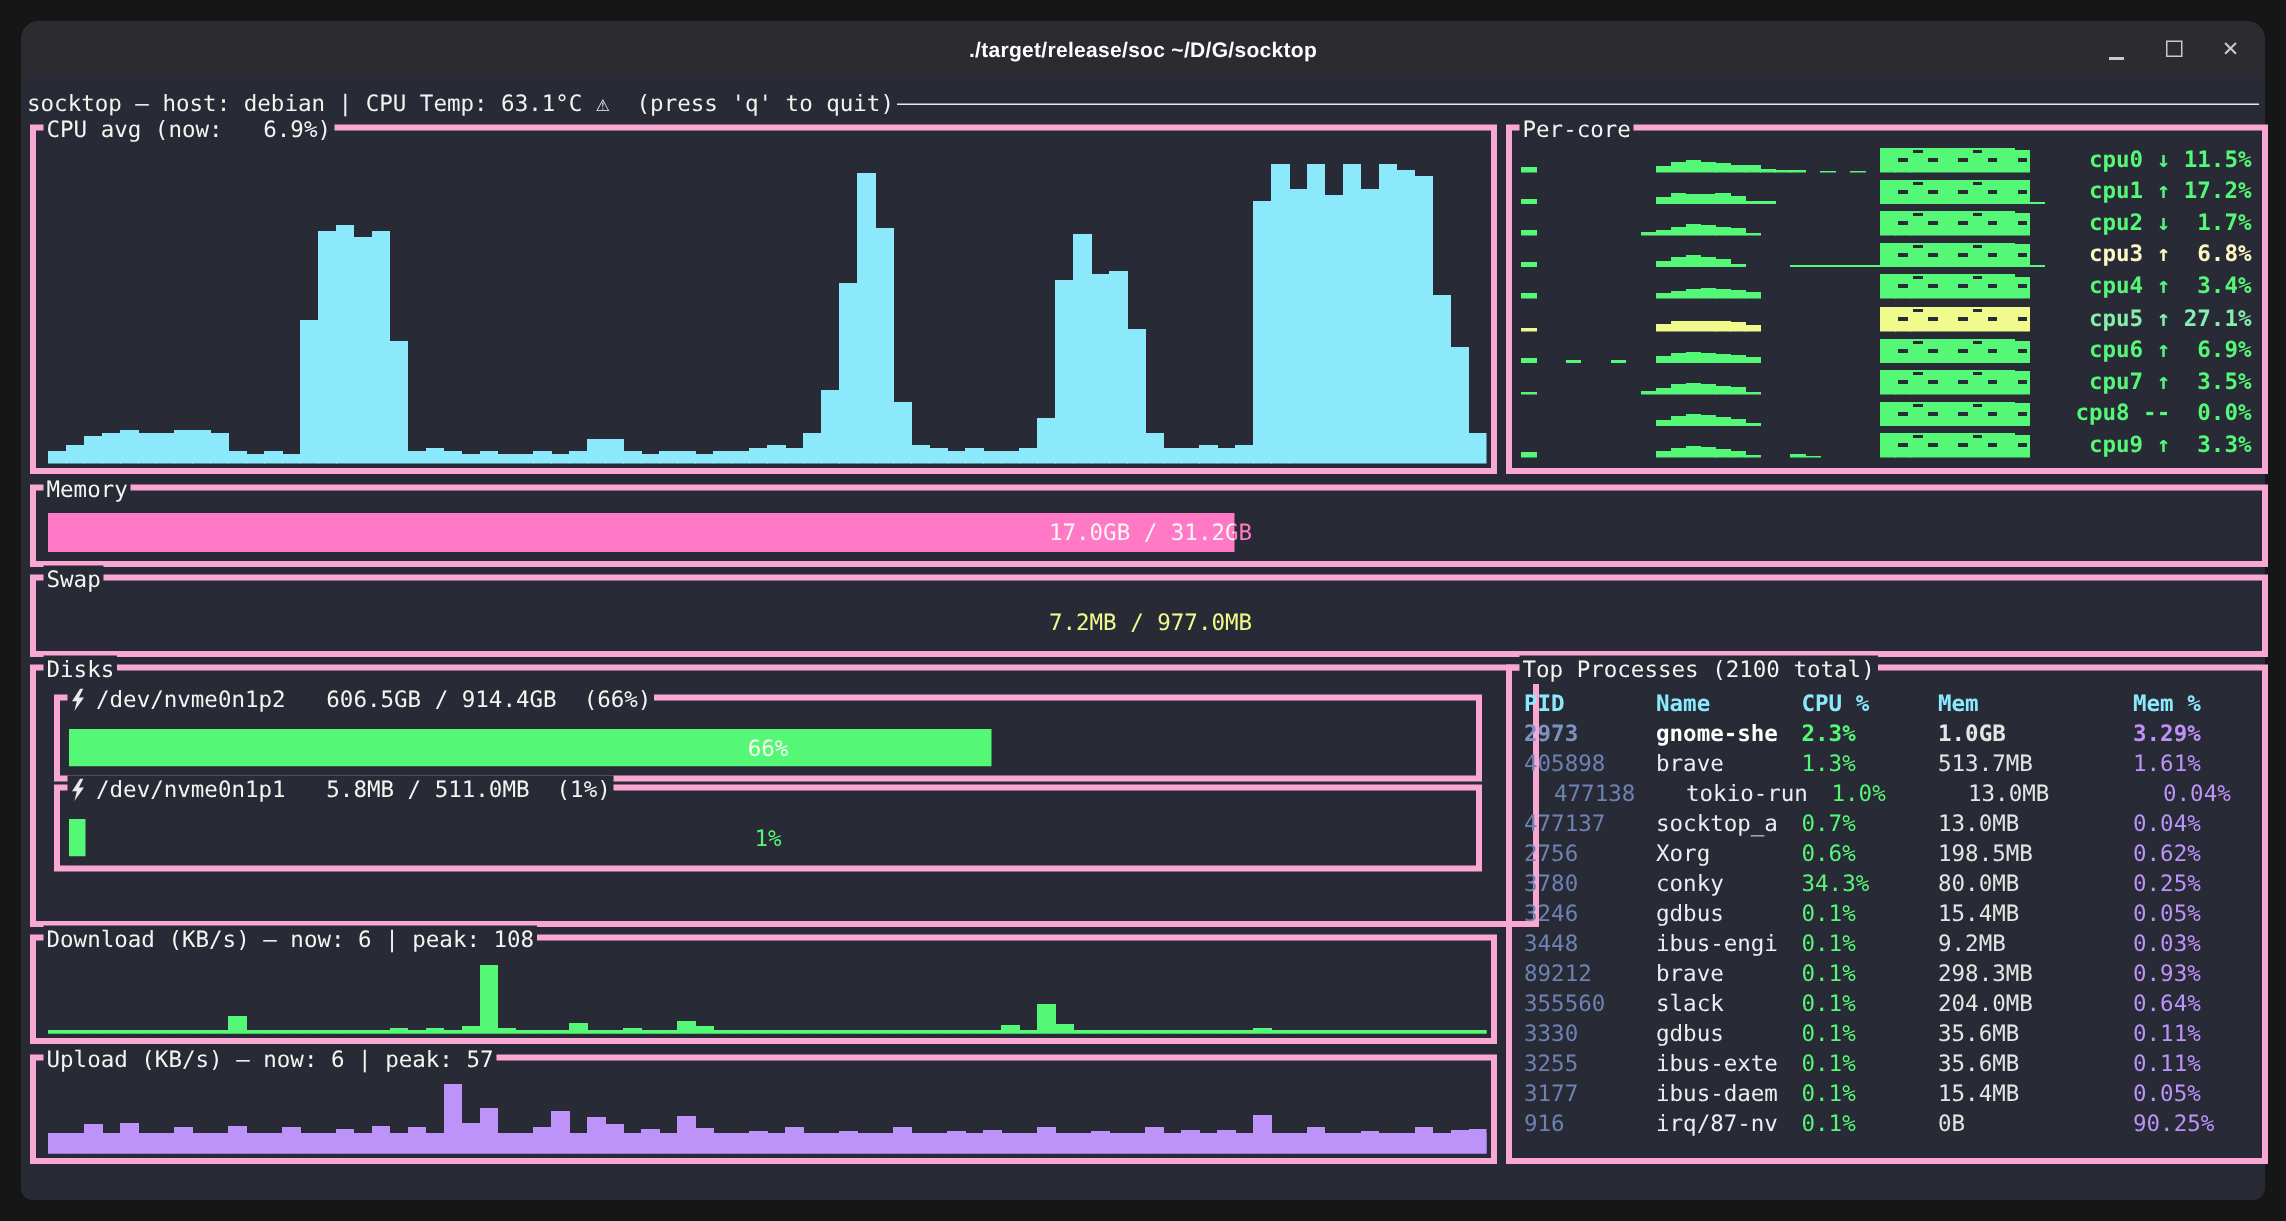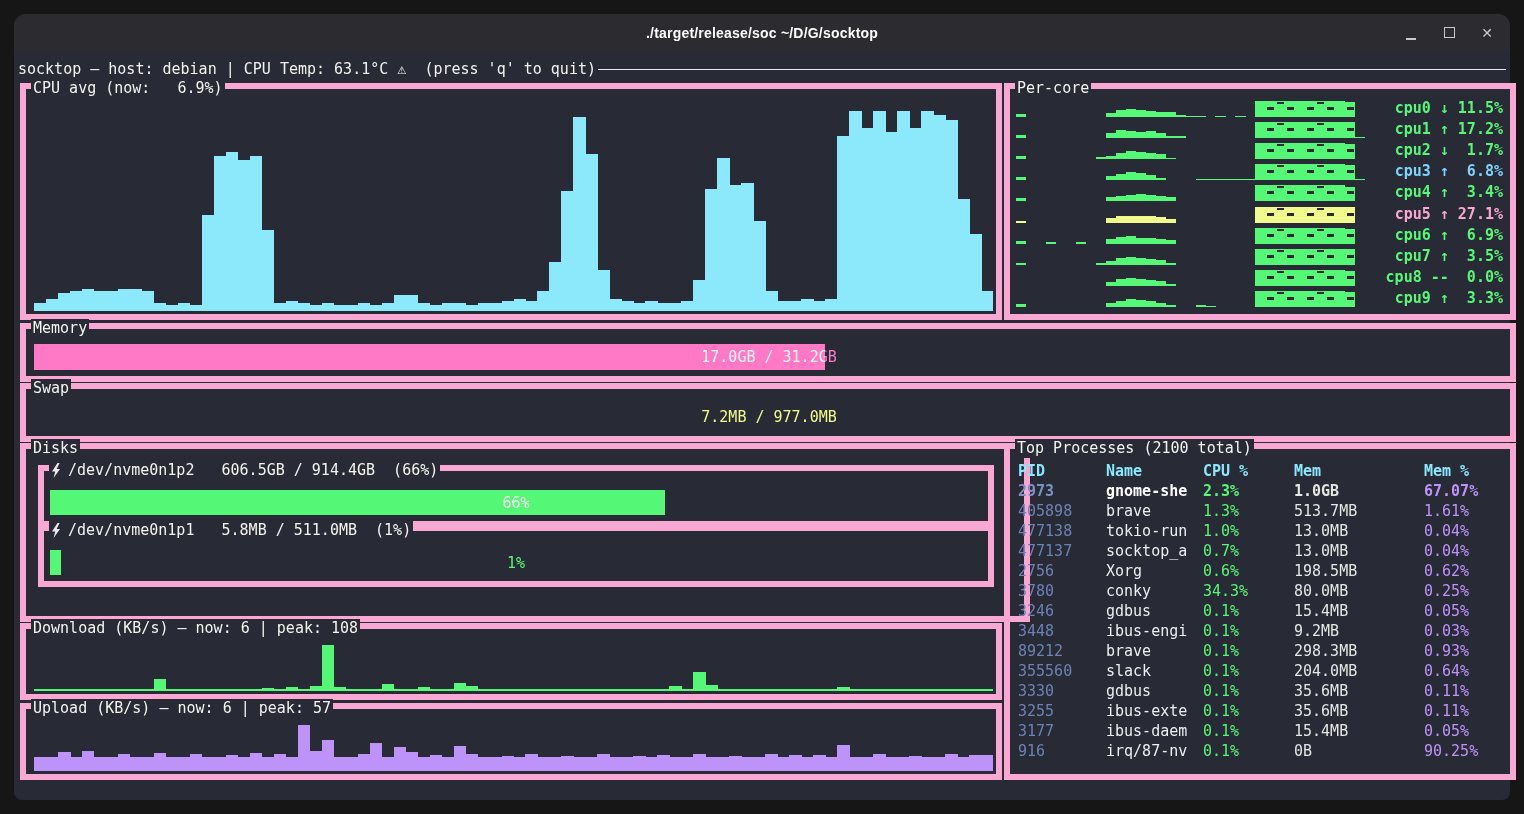--- a/index.html
+++ b/index.html
@@ -16,21 +16,21 @@
     align-items:center;justify-content:center;cursor:default;}
   .wb-min{align-items:flex-end;}
   .wb-min i{display:block;width:10px;height:2px;background:#c9c9c9;}
   .wb-max i{display:block;width:9px;height:9px;border:1.5px solid #c9c9c9;}
   
   .term{position:absolute;left:0;top:37px;right:0;bottom:0;color:#f8f8f2;font-size:15px;
     border-radius:0 0 8px 8px;}
   .hdr{position:absolute;left:4px;right:4px;top:9px;display:flex;align-items:center;}
   .hdr .txt{white-space:pre;color:#f2f2ef;}
   .hdr .rule{flex:1;height:0;border-top:1px solid #e9e9ef;margin-left:2px;}
-  .panel{position:absolute;border:6px solid #f9a8d4;}
+  .panel{position:absolute;border:4px solid #f9a8d4;}
   .ptitle{position:absolute;top:-10px;left:5px;background:#282a36;padding:0 2px;line-height:19px;
     font-size:15px;color:#f4f4f0;white-space:pre;display:flex;align-items:center;gap:7px;}
   .chart{position:absolute;left:8px;right:3px;top:12px;bottom:3px;}
   .chart svg{width:100%;height:100%;display:block;}
   
   .cores{position:absolute;left:6px;right:7px;top:10px;bottom:7px;display:flex;
     flex-direction:column;justify-content:space-between;}
   .core-row{display:flex;align-items:flex-end;gap:10px;height:18px;}
   .core-spark{flex:1;height:17px;}
   .core-spark svg{width:100%;height:100%;display:block;}
@@ -299,21 +299,21 @@
                   <rect x="300" y="5" width="10.4" height="95" fill="#55f777"></rect>
                   <rect x="302" y="12" width="6.5" height="13" fill="#282a36"></rect>
                   <rect x="310" y="5" width="10.4" height="95" fill="#55f777"></rect>
                   <rect x="312" y="44" width="6.5" height="15" fill="#282a36"></rect>
                   <rect x="320" y="5" width="10.4" height="95" fill="#55f777"></rect>
                   <rect x="330" y="10" width="10.4" height="90" fill="#55f777"></rect>
                   <rect x="332" y="44" width="6.5" height="15" fill="#282a36"></rect>
                   <rect x="340" y="92" width="10.4" height="8" fill="#55f777"></rect>
                 </svg>
               </div>
-              <span class="core-label" style="color: #7dd3fc;">cpu3 ↑  6.8%</span>
+              <span class="core-label" style="color: #fef9c3;">cpu3 ↑  6.8%</span>
             </div>
             <div class="core-row">
               <div class="core-spark">
                 <svg viewBox="0 0 360 100" preserveAspectRatio="none" shape-rendering="crispEdges">
                   <rect x="0" y="80" width="10.4" height="20" fill="#55f777"></rect>
                   <rect x="90" y="78" width="10.4" height="22" fill="#55f777"></rect>
                   <rect x="100" y="70" width="10.4" height="30" fill="#55f777"></rect>
                   <rect x="110" y="62" width="10.4" height="38" fill="#55f777"></rect>
                   <rect x="120" y="60" width="10.4" height="40" fill="#55f777"></rect>
                   <rect x="130" y="62" width="10.4" height="38" fill="#55f777"></rect>
@@ -363,21 +363,21 @@
                   <rect x="292" y="44" width="6.5" height="15" fill="#282a36"></rect>
                   <rect x="300" y="5" width="10.4" height="95" fill="#f1fa8c"></rect>
                   <rect x="302" y="12" width="6.5" height="13" fill="#282a36"></rect>
                   <rect x="310" y="5" width="10.4" height="95" fill="#f1fa8c"></rect>
                   <rect x="312" y="44" width="6.5" height="15" fill="#282a36"></rect>
                   <rect x="320" y="5" width="10.4" height="95" fill="#f1fa8c"></rect>
                   <rect x="330" y="5" width="10.4" height="95" fill="#f1fa8c"></rect>
                   <rect x="332" y="44" width="6.5" height="15" fill="#282a36"></rect>
                 </svg>
               </div>
-              <span class="core-label" style="color: #f9a8d4;">cpu5 ↑ 27.1%</span>
+              <span class="core-label" style="color: #86efac;">cpu5 ↑ 27.1%</span>
             </div>
             <div class="core-row">
               <div class="core-spark">
                 <svg viewBox="0 0 360 100" preserveAspectRatio="none" shape-rendering="crispEdges">
                   <rect x="0" y="82" width="10.4" height="18" fill="#55f777"></rect>
                   <rect x="30" y="90" width="10.4" height="10" fill="#55f777"></rect>
                   <rect x="60" y="90" width="10.4" height="10" fill="#55f777"></rect>
                   <rect x="90" y="72" width="10.4" height="28" fill="#55f777"></rect>
                   <rect x="100" y="60" width="10.4" height="40" fill="#55f777"></rect>
                   <rect x="110" y="55" width="10.4" height="45" fill="#55f777"></rect>
@@ -732,23 +732,23 @@
       <div class="panel" style="left:990px;top:392px;width:500px;height:325px;">
         <span class="ptitle">Top Processes (2100 total)</span>
         <div class="prow c-head" style="top:12px;">
           <span>PID</span>
           <span>Name</span>
           <span>CPU %</span>
           <span>Mem</span>
           <span>Mem %</span>
         </div>
         <div id="proc-rows">
-            <div class="prow hl" style="top: 32px;"><span class="c-pid">2973</span><span class="c-name">gnome-she</span><span class="c-cpu">2.3%</span><span class="c-mem">1.0GB</span><span class="c-memp">67.07%</span></div>
+            <div class="prow hl" style="top: 32px;"><span class="c-pid">2973</span><span class="c-name">gnome-she</span><span class="c-cpu">2.3%</span><span class="c-mem">1.0GB</span><span class="c-memp">3.29%</span></div>
             <div class="prow" style="top: 52px;"><span class="c-pid">405898</span><span class="c-name">brave</span><span class="c-cpu">1.3%</span><span class="c-mem">513.7MB</span><span class="c-memp">1.61%</span></div>
-            <div class="prow" style="top: 72px;"><span class="c-pid">477138</span><span class="c-name">tokio-run</span><span class="c-cpu">1.0%</span><span class="c-mem">13.0MB</span><span class="c-memp">0.04%</span></div>
+            <div class="prow" style="top: 72px; margin-left: 20px;"><span class="c-pid">477138</span><span class="c-name">tokio-run</span><span class="c-cpu">1.0%</span><span class="c-mem">13.0MB</span><span class="c-memp">0.04%</span></div>
             <div class="prow" style="top: 92px;"><span class="c-pid">477137</span><span class="c-name">socktop_a</span><span class="c-cpu">0.7%</span><span class="c-mem">13.0MB</span><span class="c-memp">0.04%</span></div>
             <div class="prow" style="top: 112px;"><span class="c-pid">2756</span><span class="c-name">Xorg</span><span class="c-cpu">0.6%</span><span class="c-mem">198.5MB</span><span class="c-memp">0.62%</span></div>
             <div class="prow" style="top: 132px;"><span class="c-pid">3780</span><span class="c-name">conky</span><span class="c-cpu">34.3%</span><span class="c-mem">80.0MB</span><span class="c-memp">0.25%</span></div>
             <div class="prow" style="top: 152px;"><span class="c-pid">3246</span><span class="c-name">gdbus</span><span class="c-cpu">0.1%</span><span class="c-mem">15.4MB</span><span class="c-memp">0.05%</span></div>
             <div class="prow" style="top: 172px;"><span class="c-pid">3448</span><span class="c-name">ibus-engi</span><span class="c-cpu">0.1%</span><span class="c-mem">9.2MB</span><span class="c-memp">0.03%</span></div>
             <div class="prow" style="top: 192px;"><span class="c-pid">89212</span><span class="c-name">brave</span><span class="c-cpu">0.1%</span><span class="c-mem">298.3MB</span><span class="c-memp">0.93%</span></div>
             <div class="prow" style="top: 212px;"><span class="c-pid">355560</span><span class="c-name">slack</span><span class="c-cpu">0.1%</span><span class="c-mem">204.0MB</span><span class="c-memp">0.64%</span></div>
             <div class="prow" style="top: 232px;"><span class="c-pid">3330</span><span class="c-name">gdbus</span><span class="c-cpu">0.1%</span><span class="c-mem">35.6MB</span><span class="c-memp">0.11%</span></div>
             <div class="prow" style="top: 252px;"><span class="c-pid">3255</span><span class="c-name">ibus-exte</span><span class="c-cpu">0.1%</span><span class="c-mem">35.6MB</span><span class="c-memp">0.11%</span></div>
             <div class="prow" style="top: 272px;"><span class="c-pid">3177</span><span class="c-name">ibus-daem</span><span class="c-cpu">0.1%</span><span class="c-mem">15.4MB</span><span class="c-memp">0.05%</span></div>

